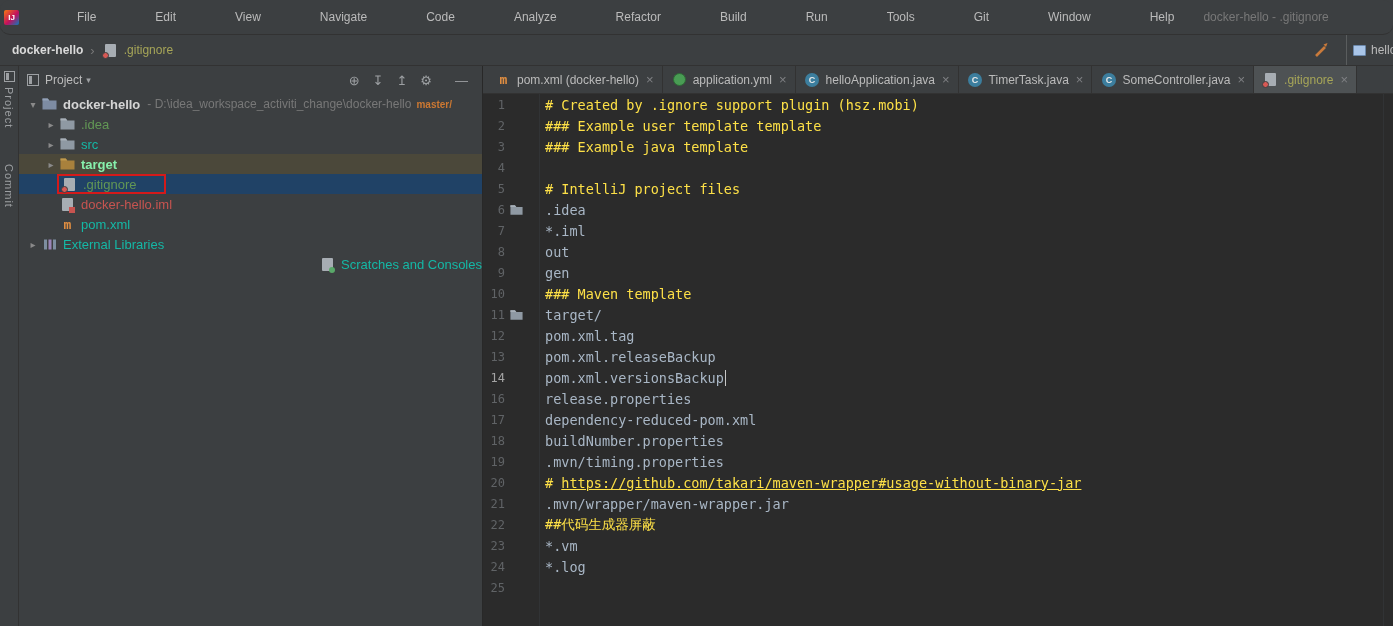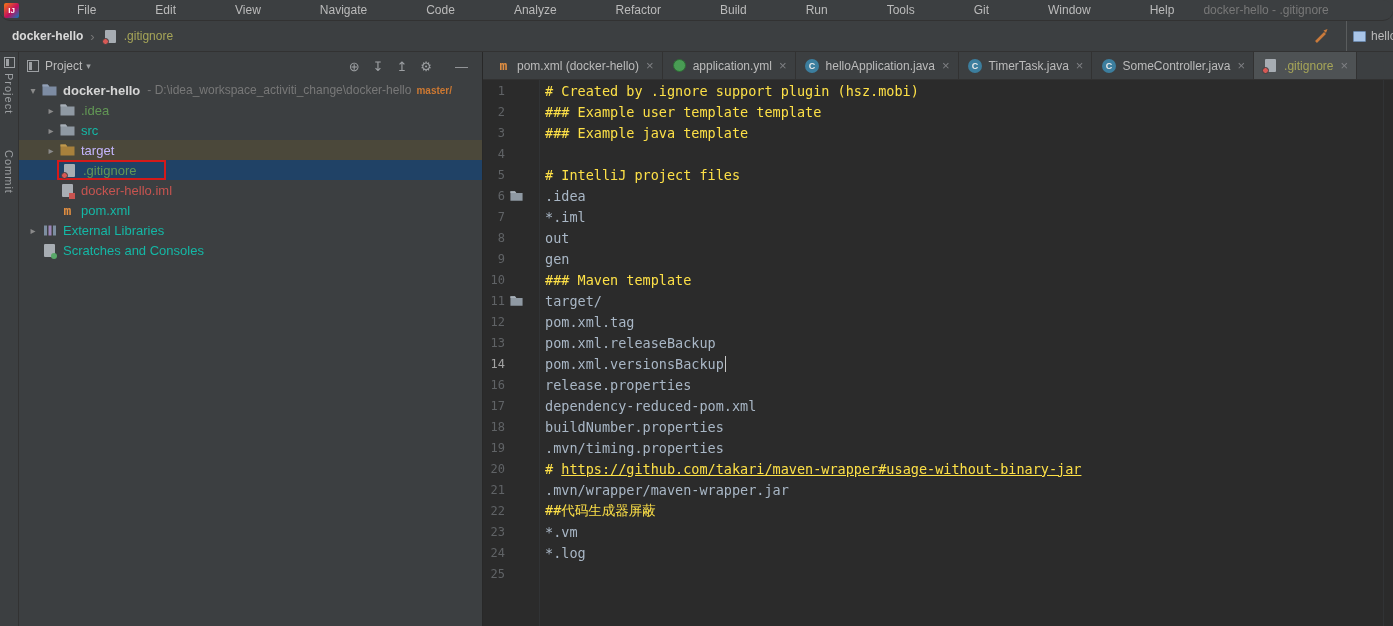--- a/index.html
+++ b/index.html
@@ -1,20 +1,20 @@
 <!DOCTYPE html>
 <html><head>
 <meta charset="utf-8">
 <style>
   * { margin:0; padding:0; box-sizing:border-box; }
   html,body { width:1393px; height:626px; overflow:hidden; background:#2b2b2b; font-family:"Liberation Sans",sans-serif; }
   .app { width:1393px; height:626px; display:flex; flex-direction:column; background:#3c3f41; color:#bbbbbb; }
 
   
-  .menubar { height:21px; display:flex; align-items:center; background:#3c3f41; font-size:12px; padding-left:4px; border-bottom:1px solid #323232; flex:none;border-radius:10px; }
+  .menubar { height:35px; display:flex; align-items:center; background:#3c3f41; font-size:12px; padding-left:4px; border-bottom:1px solid #323232; flex:none;border-radius:10px; }
   .logo { width:15px; height:15px; background:linear-gradient(135deg,#f97a12,#c10f5e 55%,#077cbd); border-radius:2px; color:#fff; font-size:8px; font-weight:bold; display:flex; align-items:center; justify-content:center; margin-right:6px; flex:none; }
   .menu-items { display:flex; }
   .menu-item { padding:0 7px; color:#bbbbbb; cursor:default;margin-left:45px; }
   .win-title { color:#787878; margin-left:22px; white-space:nowrap; }
 
   
   .navbar { height:31px; background:#3c3f41; border-bottom:1px solid #323232; display:flex; align-items:center; justify-content:space-between; padding-left:12px; flex:none; }
   .breadcrumb { display:flex; align-items:center; font-size:12px; gap:5px; }
   .bc-project { color:#dadada; font-weight:bold; }
   .bc-sep { color:#787878; font-size:13px; margin:0 2px; }
@@ -47,21 +47,21 @@
   .ptool.last { margin-left:10px; }
 
   .tree { flex:1; font-size:13px; position:relative; overflow:hidden; }
   .tree-row { height:20px; display:flex; align-items:center; white-space:nowrap; cursor:default; }
   .tree-row.selected { background:#204266; }
   .tree-row.excluded { background:#4b483a; }
   .chev { width:16px; text-align:center; color:#8a8a8a; font-size:10px; flex:none; }
   .ic-wrap { display:inline-flex; width:17px; justify-content:center; align-items:center; flex:none; }
   .tree-label { margin-left:5px; color:#14b8a6; }
   .tree-label.green { color:#629755; }
-  .tree-label.orange { color:#c4b5fd; }
+  .tree-label.orange { color:#86efac;font-weight:bold; }
   .tree-label.red { color:#c75450; }
   .tree-label.bold { font-weight:bold; color:#d5d5d5; }
   .tree-path { color:#787878; font-size:12px; margin-left:7px; }
   .tree-branch { color:#cc7832; font-weight:bold; font-size:10px; margin-left:5px; }
   .annot { display:inline-flex; align-items:center; border:2px solid #d41a1a; height:20px; padding:0 28px 0 2px; margin-left:-2px; }
 
   
   .doc { display:inline-block; width:11px; height:13px; background:#a7adb3; border-radius:1px; position:relative; }
   .doc .reddot { position:absolute; left:-3px; bottom:-2px; width:7px; height:7px; border-radius:50%; background:#d75955; border:1px solid #3c3f41; }
   .doc.doc-iml::after { content:""; position:absolute; right:-2px; bottom:-2px; width:6px; height:6px; background:#c75450; }
@@ -237,21 +237,21 @@
             <span class="chev">▸</span>
             <span class="ic-wrap">
               <svg width="14" height="13" viewBox="0 0 14 13">
                 <rect x="1" y="1.5" width="3" height="10" fill="#7d8ea0"></rect>
                 <rect x="5.5" y="1.5" width="3" height="10" fill="#9a85b8"></rect>
                 <rect x="10" y="1.5" width="3" height="10" fill="#7d8ea0"></rect>
               </svg>
             </span>
             <span class="tree-label plain">External Libraries</span>
           </div>
-          <div class="tree-row" style="padding-left: 6px;">
+          <div class="tree-row" style="padding-left: 6px; justify-content: flex-end;">
             <span class="chev"></span>
             <span class="ic-wrap">
               <span class="doc doc-scratch"></span>
             </span>
             <span class="tree-label plain">Scratches and Consoles</span>
           </div>
         </div>
     </div>
 
     <div class="editor-area">

